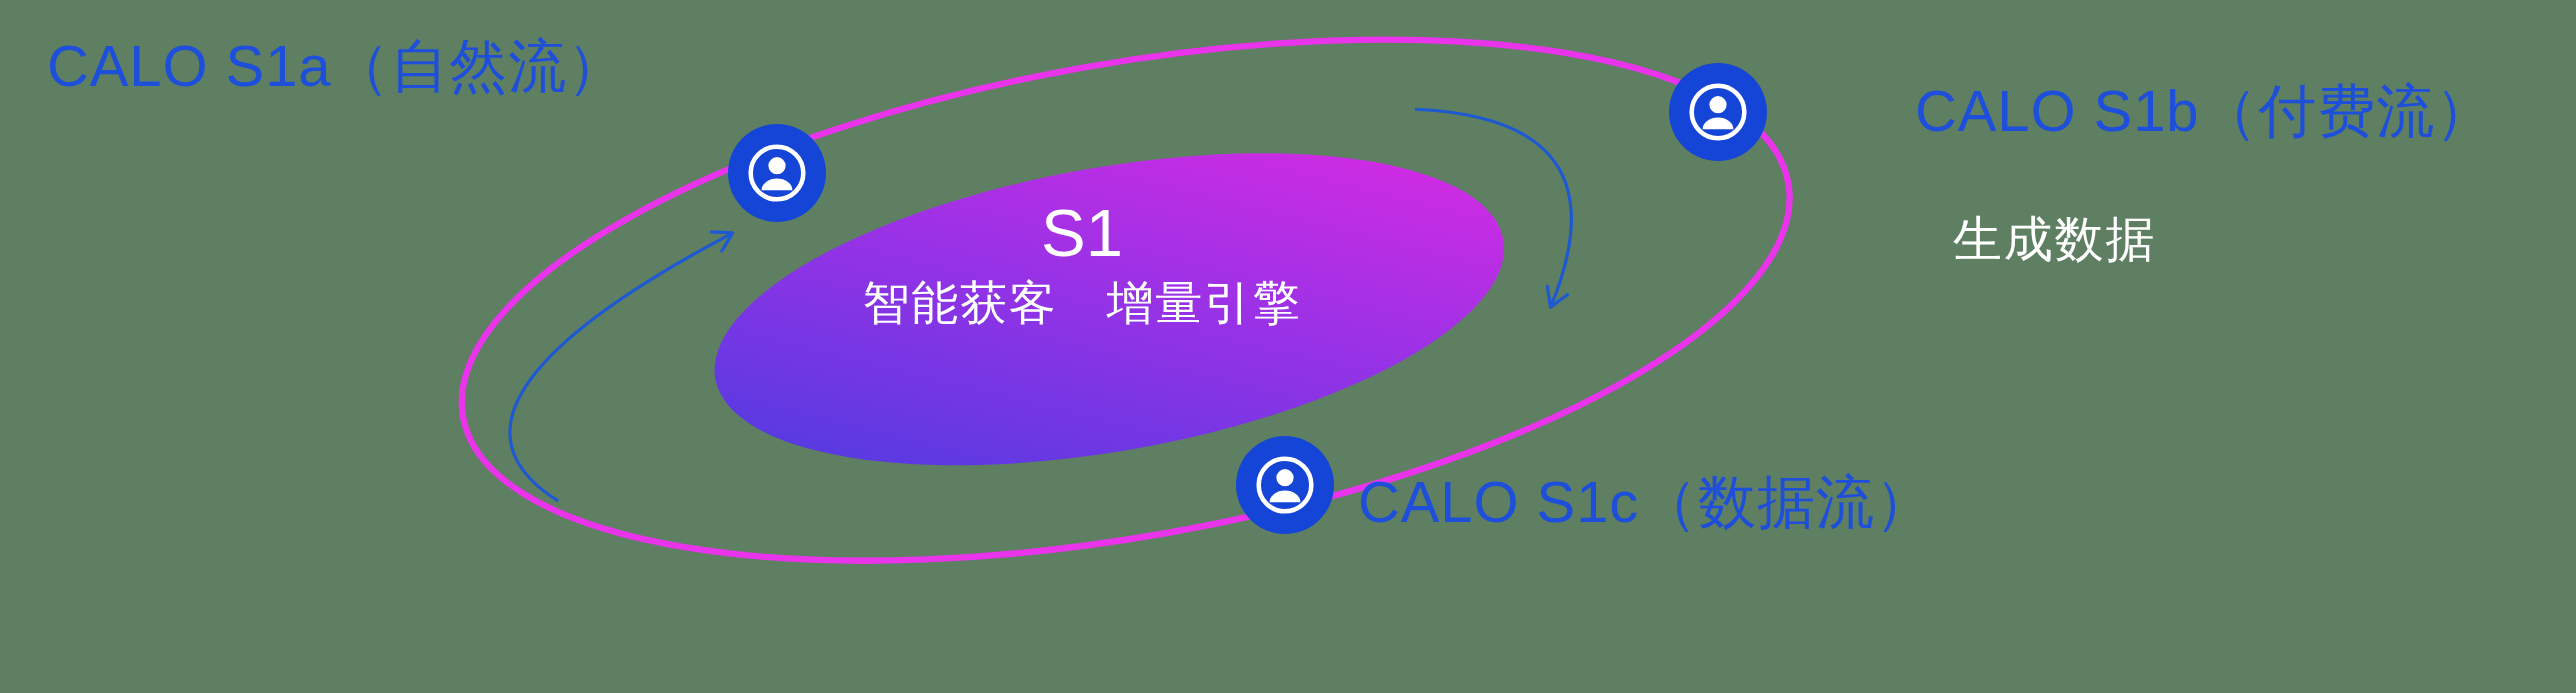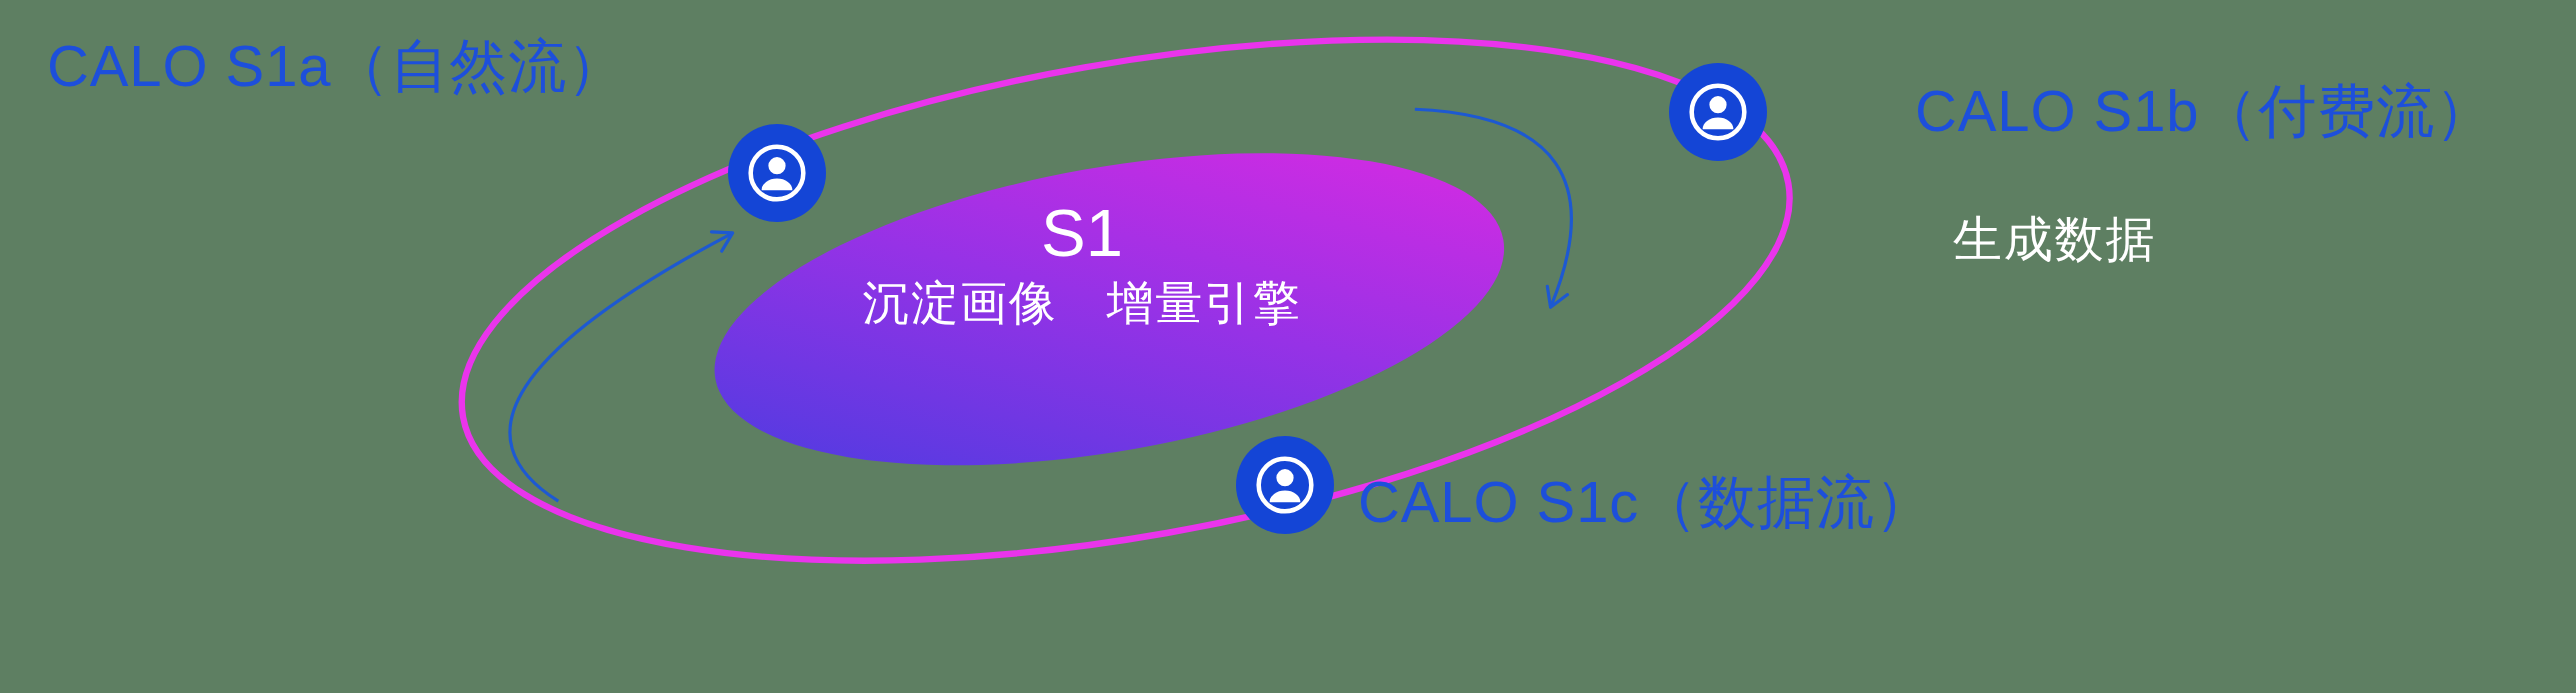--- a/index.html
+++ b/index.html
@@ -59,21 +59,21 @@
 
     <ellipse cx="1220" cy="340" rx="440" ry="156" transform="rotate(-10 1220 340)" fill="url(#coreGrad)"></ellipse>
 
     <path d="M 614 551 Q 447 446 804 257" fill="none" style="stroke:var(--arrow-blue)" stroke-width="3.5" marker-end="url(#arrowhead)"></path>
 
     <path d="M 1556 120 Q 1790 130 1706 336" fill="none" style="stroke:var(--arrow-blue)" stroke-width="3.5" marker-end="url(#arrowhead)"></path>
   </svg>
 
   <div class="core-text">
     <div class="core-title">S1</div>
-    <div class="core-subtitle">沉淀画像　增量引擎</div>
+    <div class="core-subtitle">智能获客　增量引擎</div>
   </div>
 
   <div class="node" style="left:728px;top:124px;">
     <svg viewBox="0 0 108 108">
       <circle cx="54" cy="54" r="54" style="fill:var(--node-blue)"></circle>
       <circle cx="54" cy="54" r="29" fill="none" stroke="#ffffff" stroke-width="5"></circle>
       <circle cx="54" cy="46" r="9.5" fill="#ffffff"></circle>
       <path d="M37 73 a17 13 0 0 1 34 0 z" fill="#ffffff"></path>
     </svg>
   </div>

